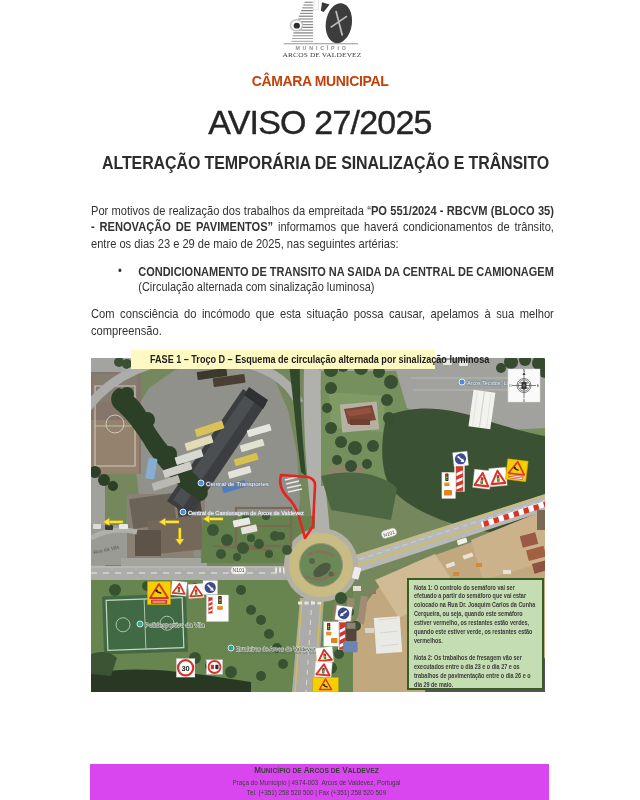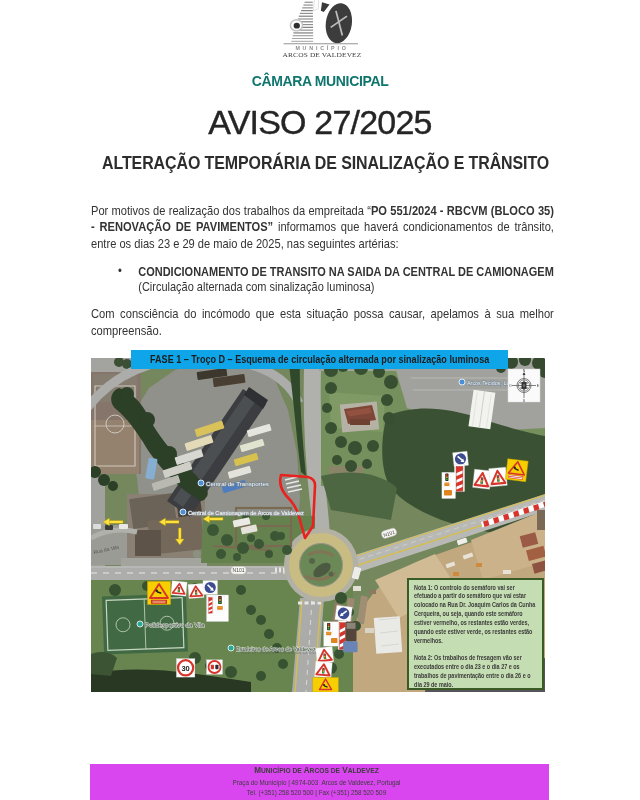--- a/index.html
+++ b/index.html
@@ -47,21 +47,21 @@
     <circle cx="15" cy="25.5" r="5.2" fill="none" stroke="#c2c2c2" stroke-width="1.3"></circle>
     <circle cx="15.3" cy="25.8" r="2.7" fill="#2e2e2e"></circle>
 
     <rect x="4" y="42.2" width="64" height="1" fill="#9b9b9b"></rect>
 
     <text x="37" y="48.5" font-size="4.6" font-weight="bold" fill="#8d8d8d" text-anchor="middle" letter-spacing="2.4">MUNICÍPIO</text>
     <text x="37" y="54.8" font-size="6.4" fill="#424242" text-anchor="middle" letter-spacing="0.1" font-family="Liberation Serif,serif">ARCOS DE VALDEVEZ</text>
   </g>
 </svg>
 
-<div class="abs" style="left:0;top:72.5px;width:640px;text-align:center;font-size:14px;font-weight:bold;color:#0f766e;letter-spacing:-0.35px;">CÂMARA MUNICIPAL</div>
+<div class="abs" style="left:0;top:72.5px;width:640px;text-align:center;font-size:14px;font-weight:bold;color:#c2410c;letter-spacing:-0.35px;">CÂMARA MUNICIPAL</div>
 
 <div class="abs" style="left:0;top:103px;width:640px;text-align:center;font-size:34px;font-weight:normal;color:#252525;letter-spacing:-0.8px;-webkit-text-stroke:0.4px #252525;">AVISO 27/2025</div>
 
 <div class="abs" style="left:102px;top:151.5px;width:536px;font-size:19px;font-weight:bold;color:#2d2d2d;letter-spacing:-0.1px;transform:scaleX(0.84);transform-origin:0 0;white-space:nowrap;">ALTERAÇÃO TEMPORÁRIA DE SINALIZAÇÃO E TRÂNSITO</div>
 
 <div class="abs jp" style="left:91px;top:202.5px;width:554px;font-size:13.3px;line-height:16.7px;color:#333333;transform:scaleX(0.8357);transform-origin:0 0;">
   <div class="jl">Por motivos de realização dos trabalhos da empreitada “<b>PO 551/2024 - RBCVM (BLOCO 35)</b></div>
   <div class="jl"><b>- RENOVAÇÃO DE PAVIMENTOS”</b> informamos que haverá condicionamentos de trânsito,</div>
   <div>entre os dias 23 e 29 de maio de 2025, nas seguintes artérias:</div>
 </div>
@@ -610,21 +610,21 @@
       <line x1="421" y1="27.5" x2="445" y2="27.5" stroke="#4a4a4a" stroke-width="0.7"></line>
       <polygon points="433,14 431.5,17 434.5,17" fill="#3a3a3a"></polygon>
       <text x="433" y="14.2" font-size="3.4" fill="#3a3a3a" text-anchor="middle" font-family="Liberation Sans">N</text>
       <text x="433" y="43.6" font-size="3.4" fill="#3a3a3a" text-anchor="middle" font-family="Liberation Sans">S</text>
       <text x="419.3" y="28.8" font-size="3.4" fill="#3a3a3a" text-anchor="middle" font-family="Liberation Sans">O</text>
       <text x="446.8" y="28.8" font-size="3.4" fill="#3a3a3a" text-anchor="middle" font-family="Liberation Sans">E</text>
     </g>
   </svg>
 </div>
 
-<div class="abs" style="left:131px;top:349.5px;width:377px;height:19px;background:#0ea5e9;">
+<div class="abs" style="left:131px;top:349.5px;width:304px;height:19px;background:#fef9c3;">
   <div class="abs" style="left:19px;top:0;width:403px;text-align:center;font-size:10.8px;font-weight:bold;color:#1d1d1d;line-height:19px;transform:scaleX(0.84);transform-origin:0 0;white-space:nowrap;">FASE 1 – Troço D – Esquema de circulação alternada por sinalização luminosa</div>
 </div>
 
 <div class="abs" style="left:407px;top:578px;width:137px;height:112px;background:#c5ddb2;border:2.6px solid #3a5a26;box-sizing:border-box;overflow:hidden;">
   <div style="width:146px;padding:3.5px 0 0 6px;font-size:6.5px;line-height:8.85px;font-weight:bold;color:#3b3b3b;transform:scaleX(0.84);transform-origin:0 0;">Nota 1: O controlo do semáforo vai ser efetuado a partir do semáforo que vai estar colocado na Rua Dr. Joaquim Carlos da Cunha Cerqueira, ou seja, quando este semáforo estiver vermelho, os restantes estão verdes, quando este estiver verde, os restantes estão vermelhos.<br><br>Nota 2: Os trabalhos de fresagem vão ser executados entre o dia 23 e o dia 27 e os trabalhos de pavimentação entre o dia 26 e o dia 29 de maio.</div>
 </div>
 
 <div class="abs" style="left:90px;top:763.5px;width:459px;height:37px;background:#d946ef;">
   <div class="abs" style="left:-3.5px;top:1.5px;width:459px;text-align:center;color:#3d3d3d;transform:scaleX(0.84);transform-origin:229.5px 0;">
     <div style="font-size:9.7px;line-height:10.4px;font-weight:bold;">M<span style="font-size:7.95px;">UNICÍPIO DE</span> A<span style="font-size:7.95px;">RCOS DE</span> V<span style="font-size:7.95px;">ALDEVEZ</span></div>

